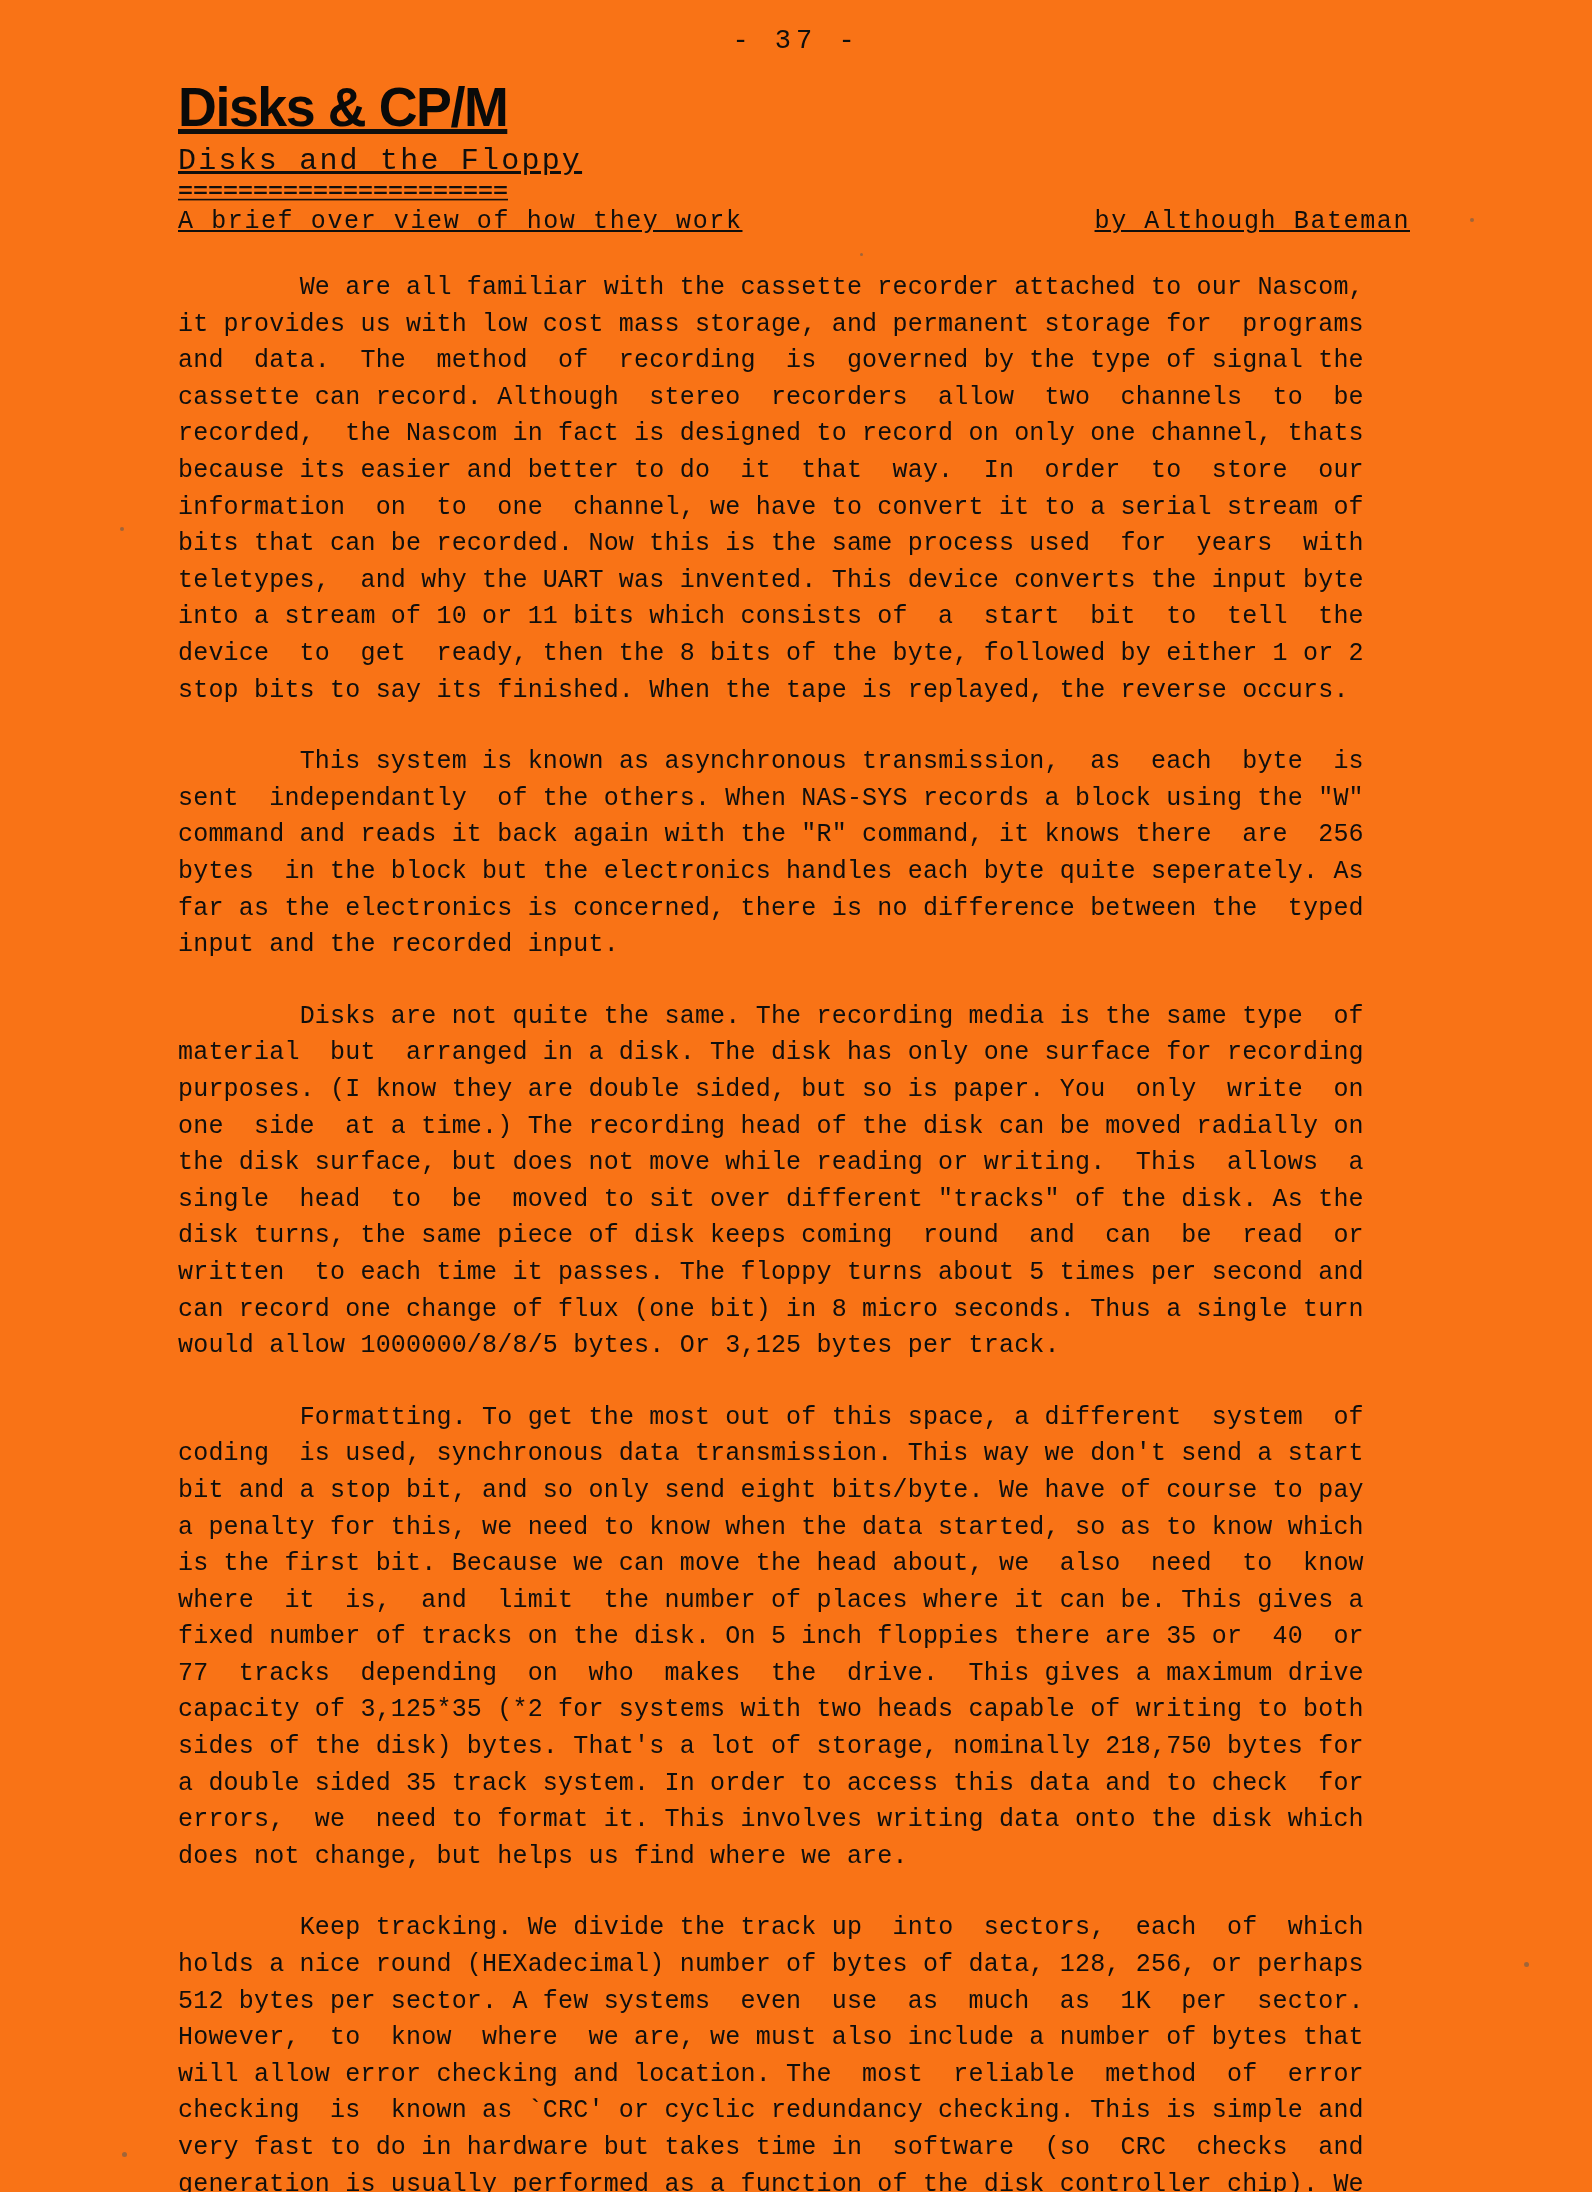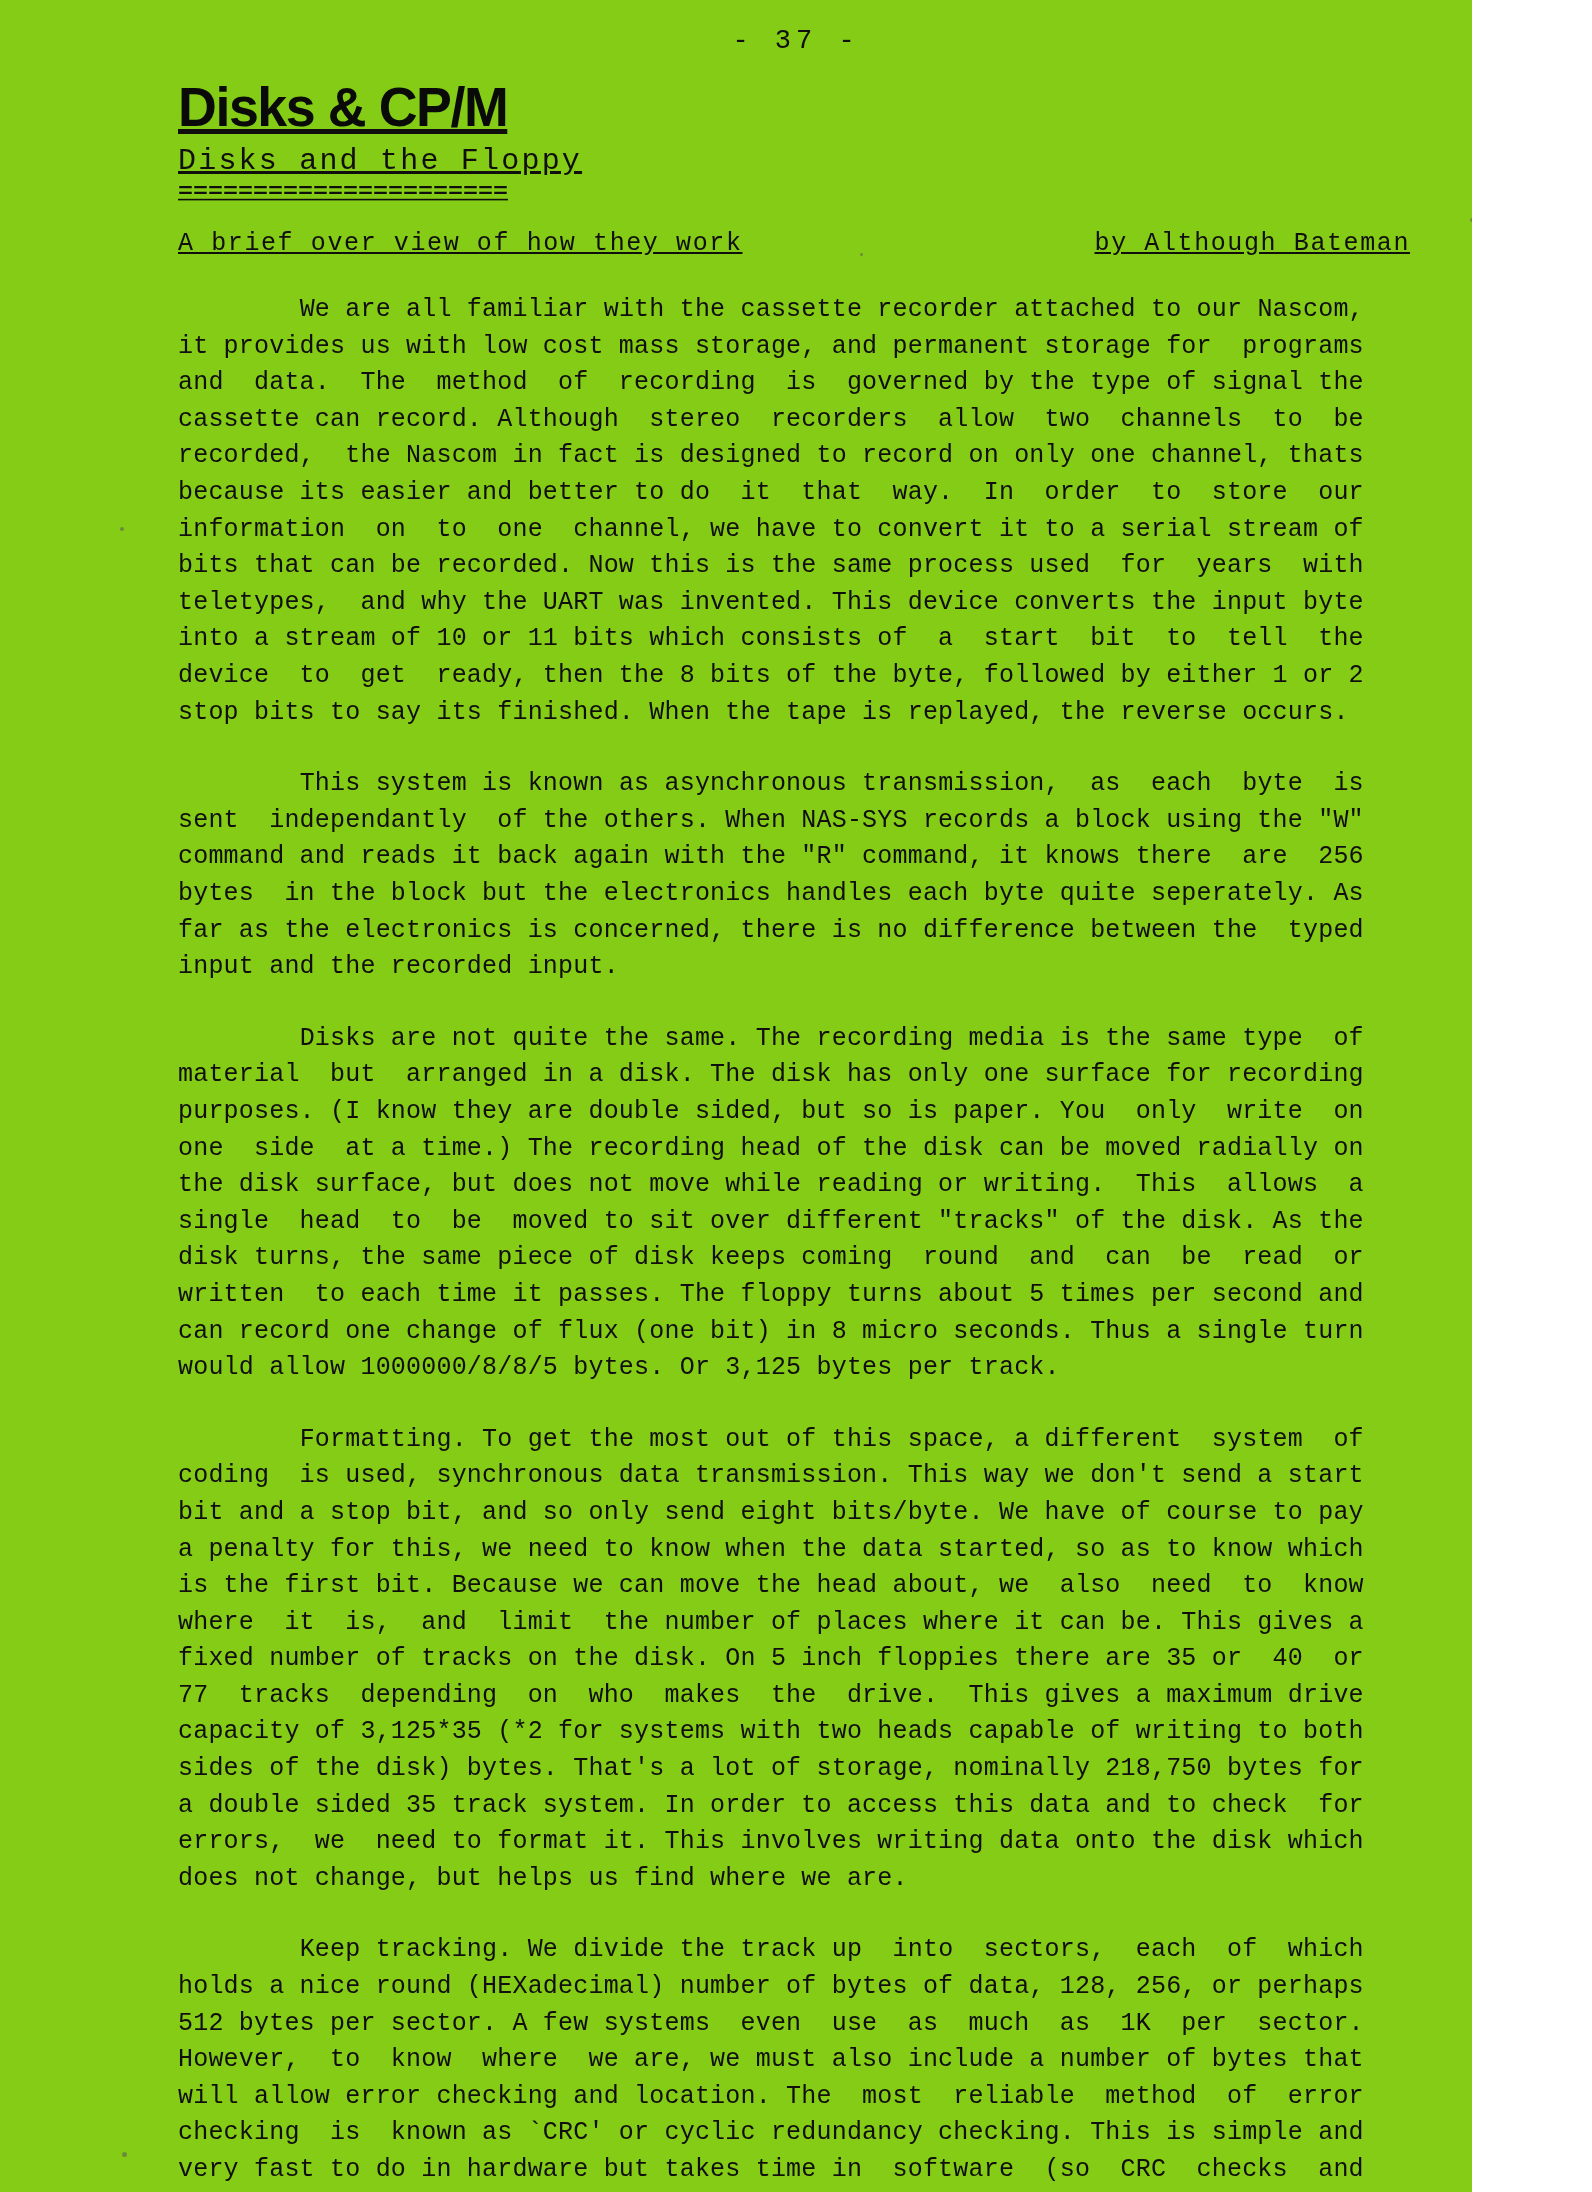--- a/index.html
+++ b/index.html
@@ -2,23 +2,23 @@
 <html><head>
 <meta charset="utf-8">
 <style>
   html, body {
     margin: 0;
     padding: 0;
     background: #ffffff;
   }
   .page {
     position: relative;
-    width: 1472px;
+    width: 1592px;
     height: 2192px;
-    background: #84cc16;
+    background: #f97316;
     overflow: hidden;
     font-family: "Liberation Mono", "DejaVu Sans Mono", monospace;
     color: #100f0d;
   }
   
   .speck {
     position: absolute;
     background: #5a5a56;
     border-radius: 50%;
     opacity: .55;
@@ -64,21 +64,20 @@
     margin-top: 4px;
     line-height: 1.0;
     font-weight: bold;
     white-space: nowrap;
     overflow: hidden;
     width: 330px;
     transform: scaleY(.8);
     transform-origin: left top;
   }
   .byline-row {
-    margin-top: 22px;
     display: flex;
     justify-content: space-between;
     align-items: baseline;
     font-size: 25px;
     letter-spacing: 1.6px;
     width: 1232px;
   }
   .byline-left { white-space: nowrap; }
   .byline-right { white-space: nowrap; }
 

